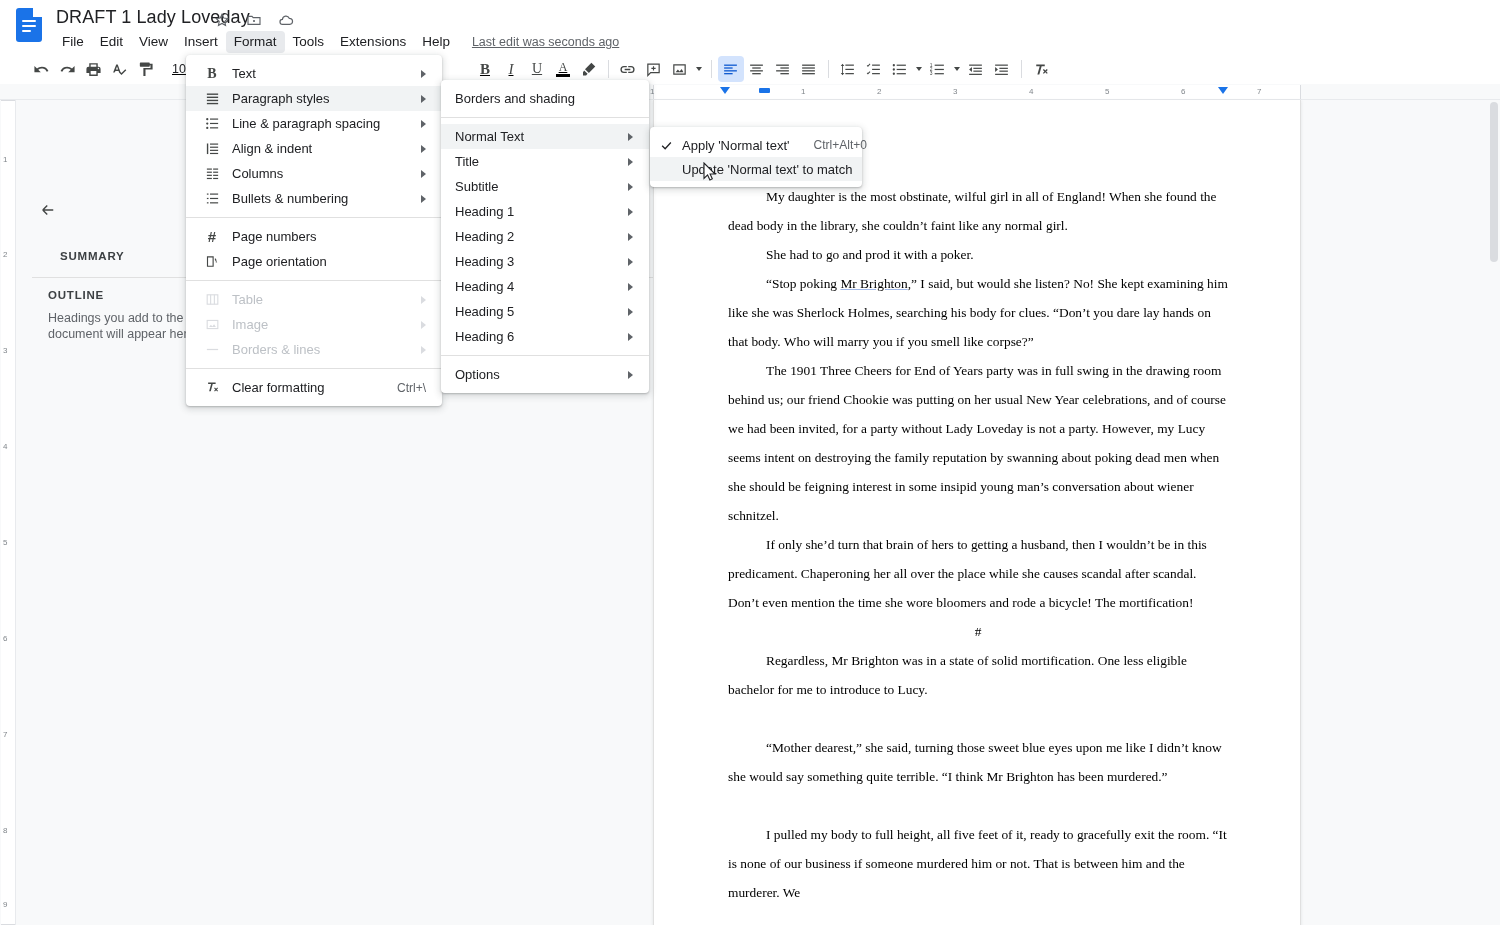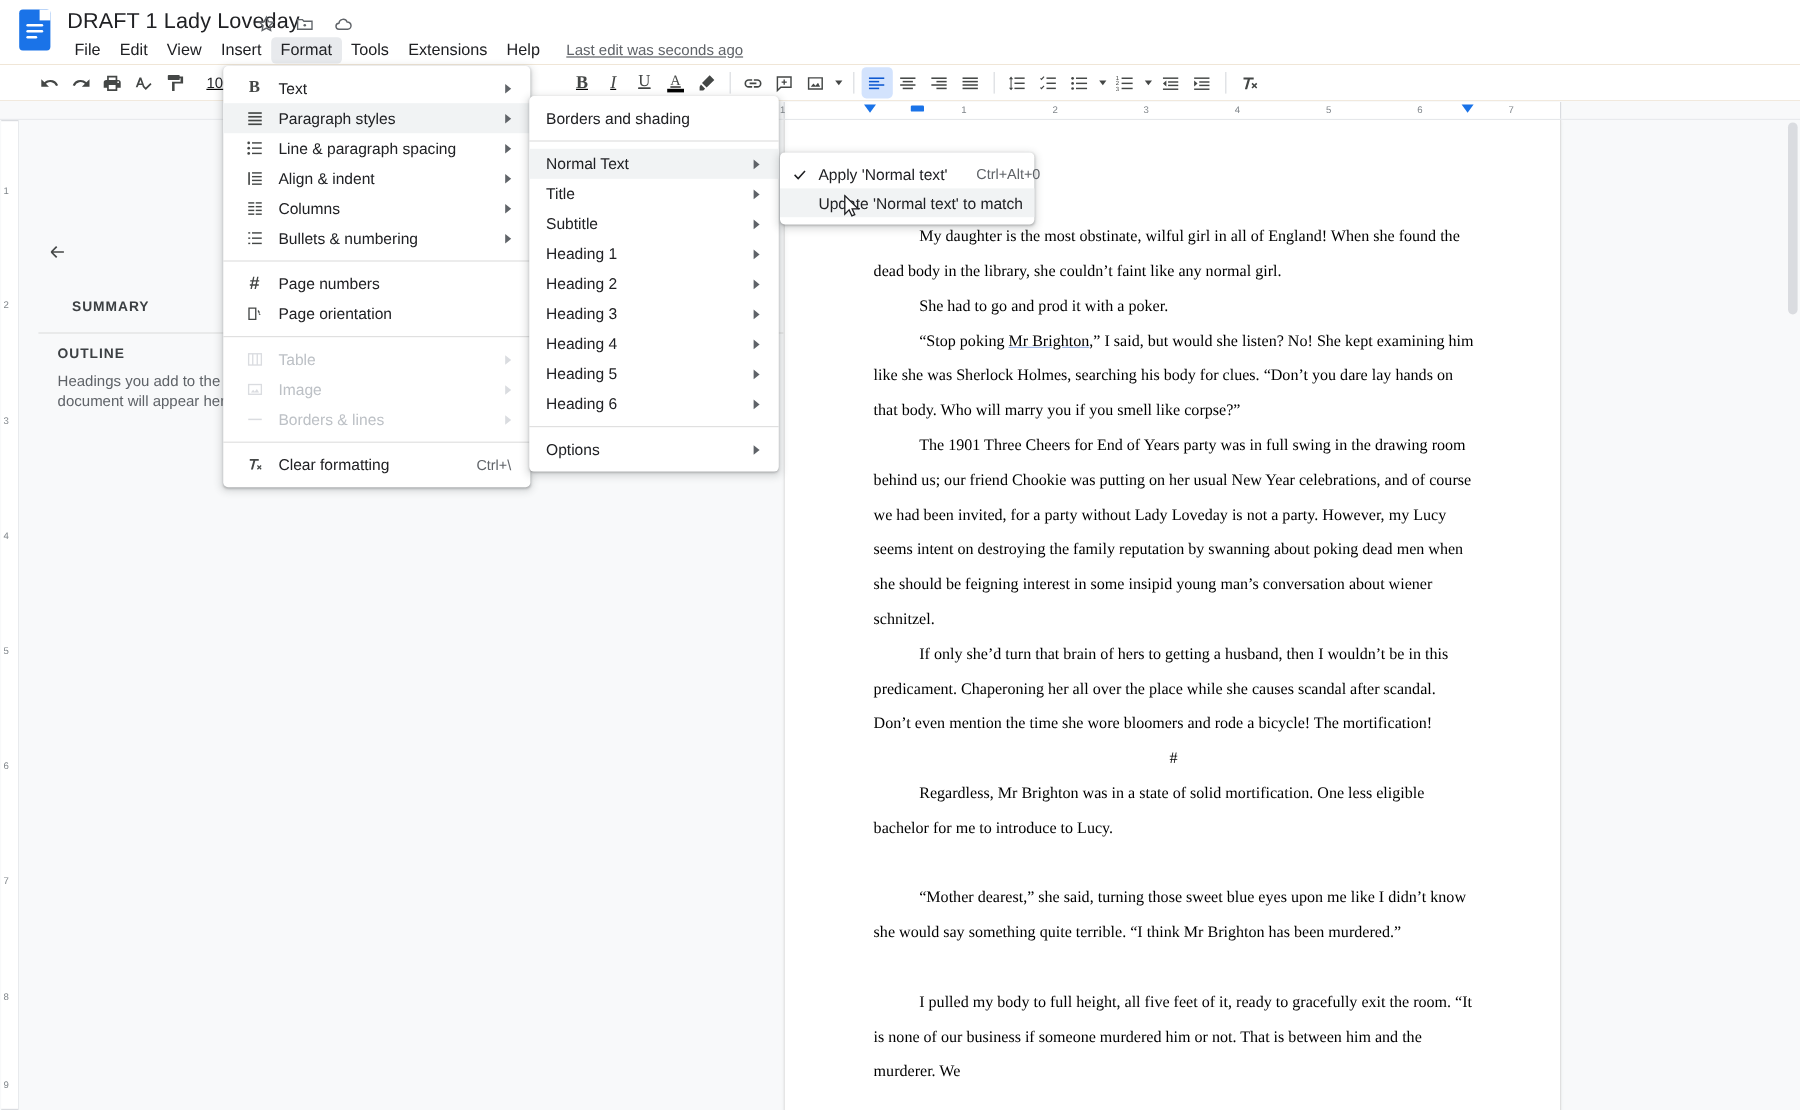--- a/index.html
+++ b/index.html
@@ -5,21 +5,21 @@
 <style>
   * { box-sizing: border-box; }
   html, body {
     margin: 0; padding: 0;
     width: 1500px; height: 925px;
     overflow: hidden;
     background: #ffffff;
     font-family: "Liberation Sans", sans-serif;
     -webkit-font-smoothing: antialiased;
   }
-  #app { position: relative; width: 1500px; height: 925px; background:#a16207; }
+  #app { position: relative; width: 1500px; height: 925px; background:#14532d; }
 
   
   .titlebar { position:absolute; left:0; top:0; width:1500px; height:54px; background:#fff; }
   .docs-logo {
     position:absolute; left:16px; top:8px; width:26px; height:34px;
     background:#1a73e8; border-radius:3px;
   }
   .docs-logo .fold {
     position:absolute; right:0; top:0; width:9px; height:9px;
     background:#fff;

